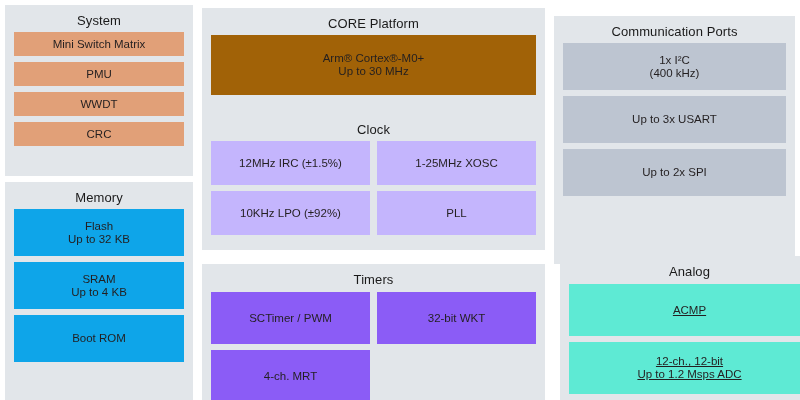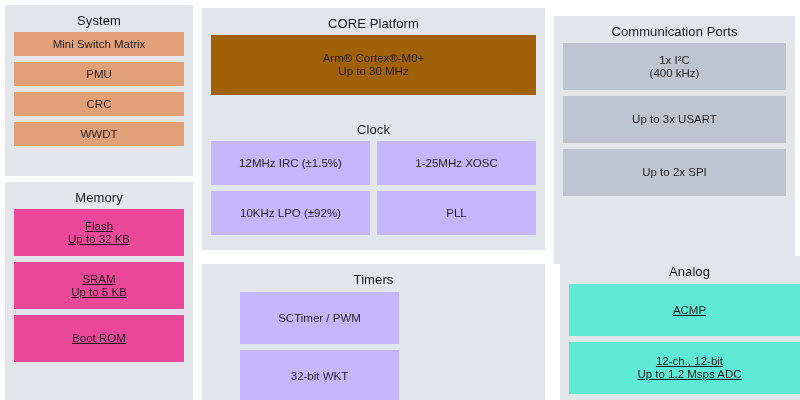--- a/index.html
+++ b/index.html
@@ -54,24 +54,24 @@
     line-height: 13px;
     color: #231f20;
     padding: 2px 3px;
     white-space: pre-line;
   }
   .block.full { width: 100%; }
   .block.half { width: calc(50% - 3.5px); }
 
   
   .c-system   { background: #e1a078; }
-  .c-memory   { background: #ec4899; text-decoration: underline; }
+  .c-memory   { background: #0ea5e9; }
   .c-core     { background: #a16207; }
   .c-clock    { background: #c4b5fd; }
-  .c-timers   { background: #c4b5fd; margin-left: 29px; }
+  .c-timers   { background: #8b5cf6; }
   .c-comm     { background: #bdc5d1; }
   .c-analog   { background: #5eead4; text-decoration: underline; }
 
   
   #panel-system        { left: 5px;   top: 5px;    width: 188px; height: 171px; }
   #panel-memory        { left: 5px;   top: 182px;  width: 188px; height: 218px; }
   #panel-core          { left: 202px; top: 8px;    width: 343px; height: 108px; }
   #panel-clock         { left: 202px; top: 114px;  width: 343px; height: 136px; }
   #panel-timers        { left: 202px; top: 264px;  width: 343px; height: 144px; }
   #panel-comm          { left: 554px; top: 16px;    width: 241px; height: 248px; }
@@ -111,32 +111,32 @@
 </head>
 <body>
 
 <div id="diagram">
 
   <div class="panel" id="panel-system">
     <div class="panel-title">System</div>
     <div class="blocks" id="blocks-system">
       <div class="block full c-system">Mini Switch Matrix</div>
       <div class="block full c-system">PMU</div>
+      <div class="block full c-system">WWDT</div>
       <div class="block full c-system">CRC</div>
-      <div class="block full c-system">WWDT</div>
     </div>
   </div>
 
   <div class="panel" id="panel-memory">
     <div class="panel-title">Memory</div>
     <div class="blocks" id="blocks-memory">
       <div class="block full c-memory">Flash
 Up to 32 KB</div>
       <div class="block full c-memory">SRAM
-Up to 5 KB</div>
+Up to 4 KB</div>
       <div class="block full c-memory">Boot ROM</div>
     </div>
   </div>
 
   <div class="panel" id="panel-core">
     <div class="panel-title">CORE Platform</div>
     <div class="blocks" id="blocks-core">
       <div class="block full c-core">Arm® Cortex®-M0+
 Up to 30 MHz</div>
     </div>

